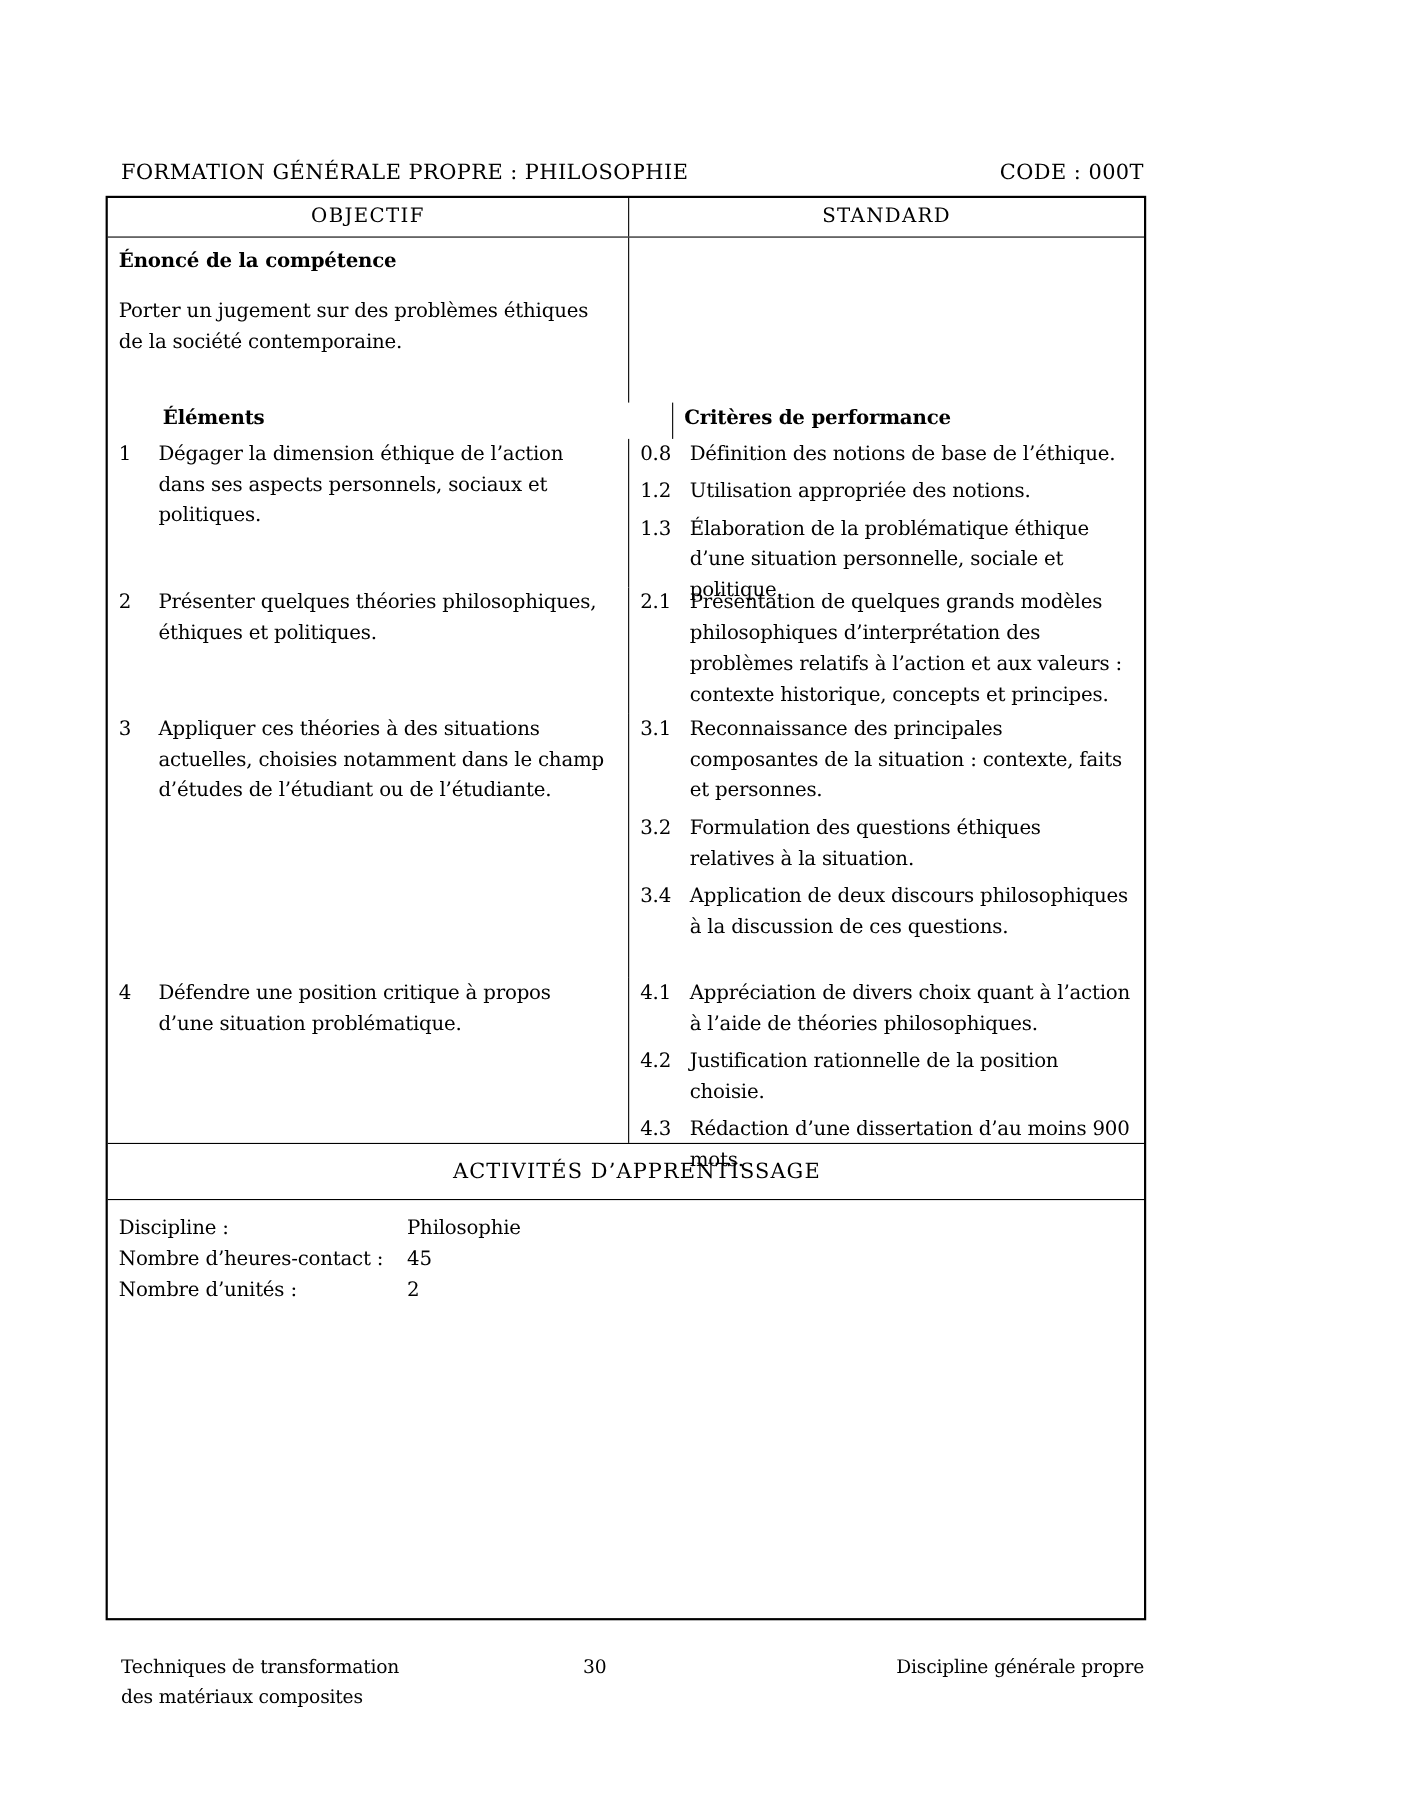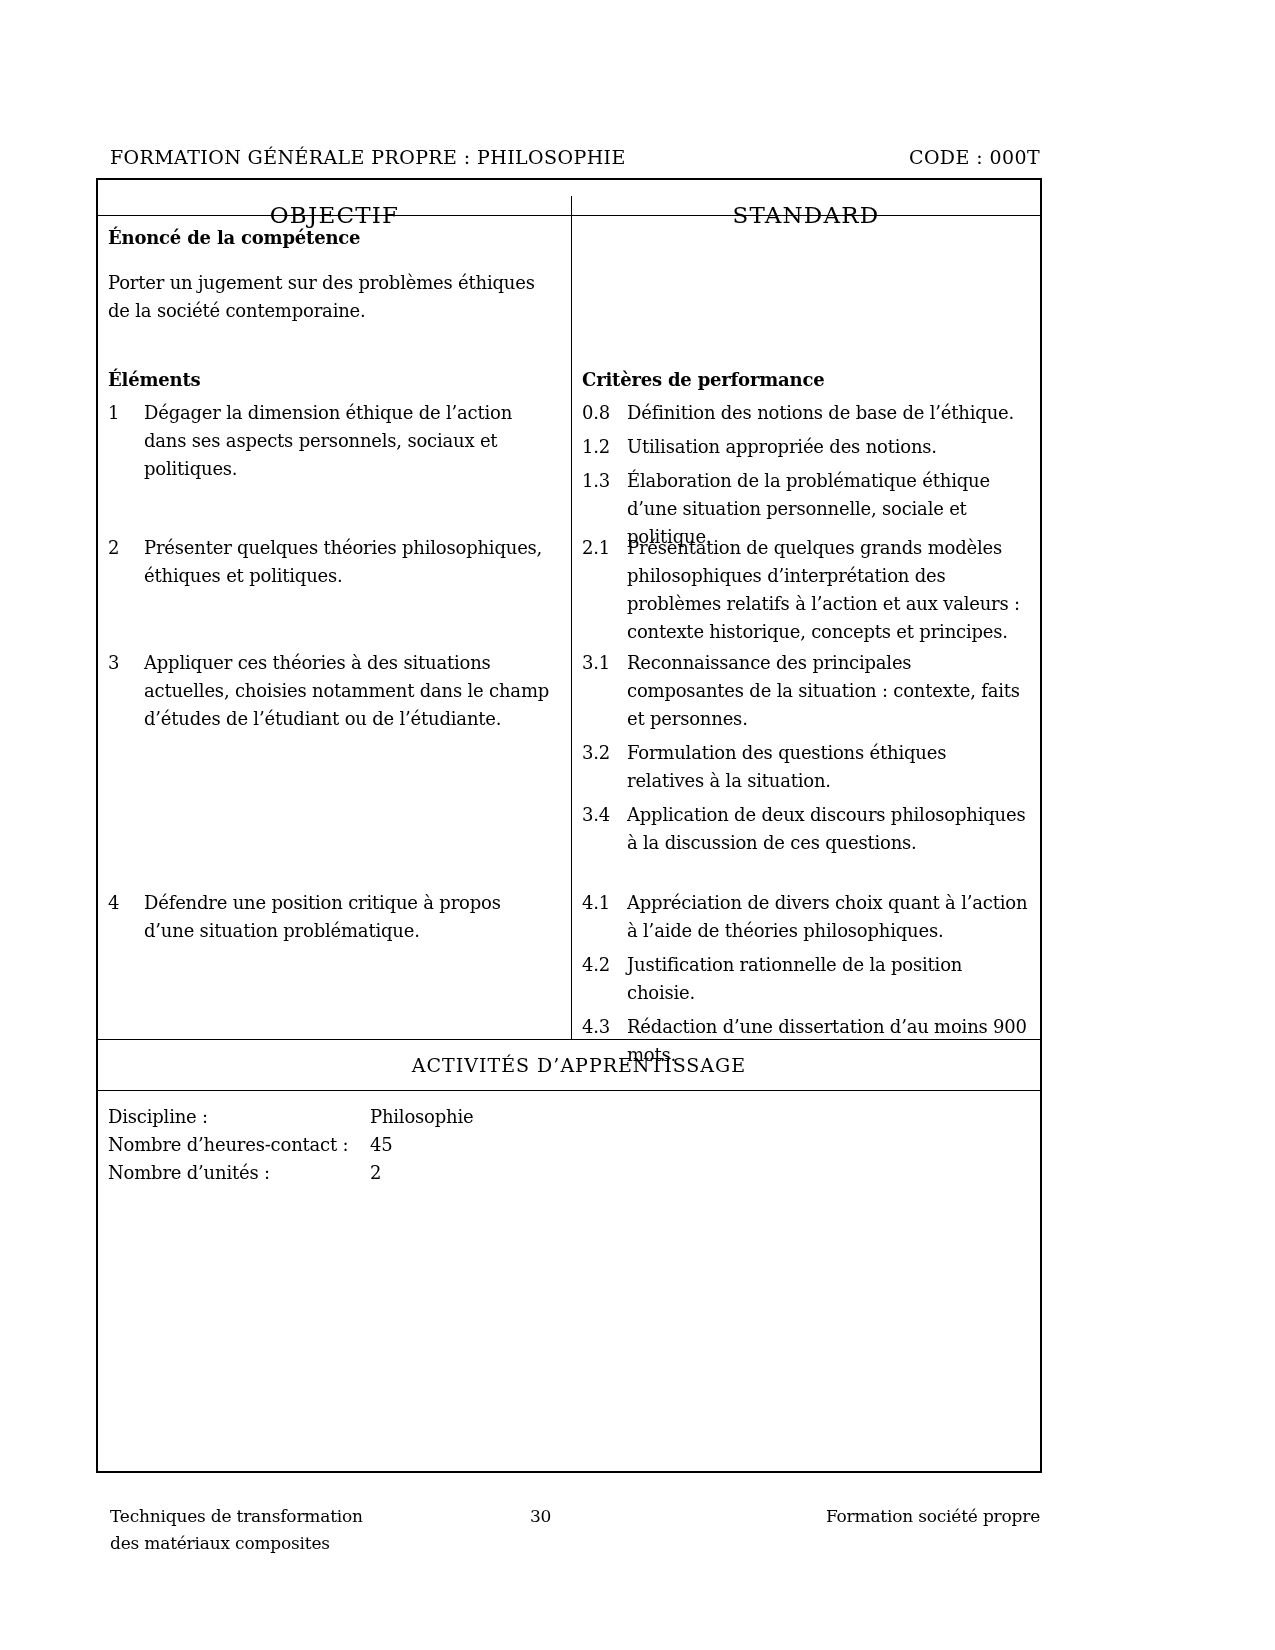--- a/index.html
+++ b/index.html
@@ -12,31 +12,31 @@
     position:absolute; top:146px; left:110px; width:930px;
     display:flex; justify-content:space-between;
     font-size:19px; letter-spacing:0.4px;
   }
   .doc-table {
     position:absolute; top:178px; left:96px; width:946px;
     border:2px solid #000; background:#fff;
   }
   .thead { display:flex; height:36px; border-bottom:1px solid #000; }
   .th {
-    width:473px; text-align:center; font-size:23px;
-    letter-spacing:1.2px; padding-top:6px;margin-top:16px;
+    width:473px; text-align:center; font-size:18px;
+    letter-spacing:1.2px; padding-top:6px;
   }
   .th + .th { border-left:1px solid #000; width:469px; }
   .trow { display:flex; }
   .cl { width:473px; padding:0 16px 0 10px; font-size:18px; line-height:28px; letter-spacing:-0.2px; }
   .cr { flex:1; border-left:1px solid #000; padding:0 12px 0 10px; font-size:18px; line-height:28px; letter-spacing:-0.2px; }
   .row-comp { height:150px; }
   .row-comp .cl { padding-top:8px; }
   .comp-title { font-weight:bold; margin-bottom:17px; }
-  .row-titles { height:33px; }
+  .row-titles { height:33px;padding-left:40px; }
   .col-title { font-weight:bold; }
   .pair-0 { height:135px; }
   .pair-1 { height:115px; }
   .pair-2 { height:240px; }
   .pair-3 { height:150px; }
   .el-item { display:flex; }
   .el-num { width:36px; flex:none; }
   .el-text { flex:1; }
   .cr-item { display:flex; margin-bottom:6px; }
   .cr-num { width:45px; flex:none; }
@@ -191,14 +191,14 @@
   </div>
 
 </div>
 
 <div class="doc-footer">
   <div class="footer-left">
     <div>Techniques de transformation</div>
     <div>des matériaux composites</div>
   </div>
   <div class="footer-center">30</div>
-  <div class="footer-right">Formation société propre</div>
+  <div class="footer-right">Discipline générale propre</div>
 </div>
 
 </body></html>

